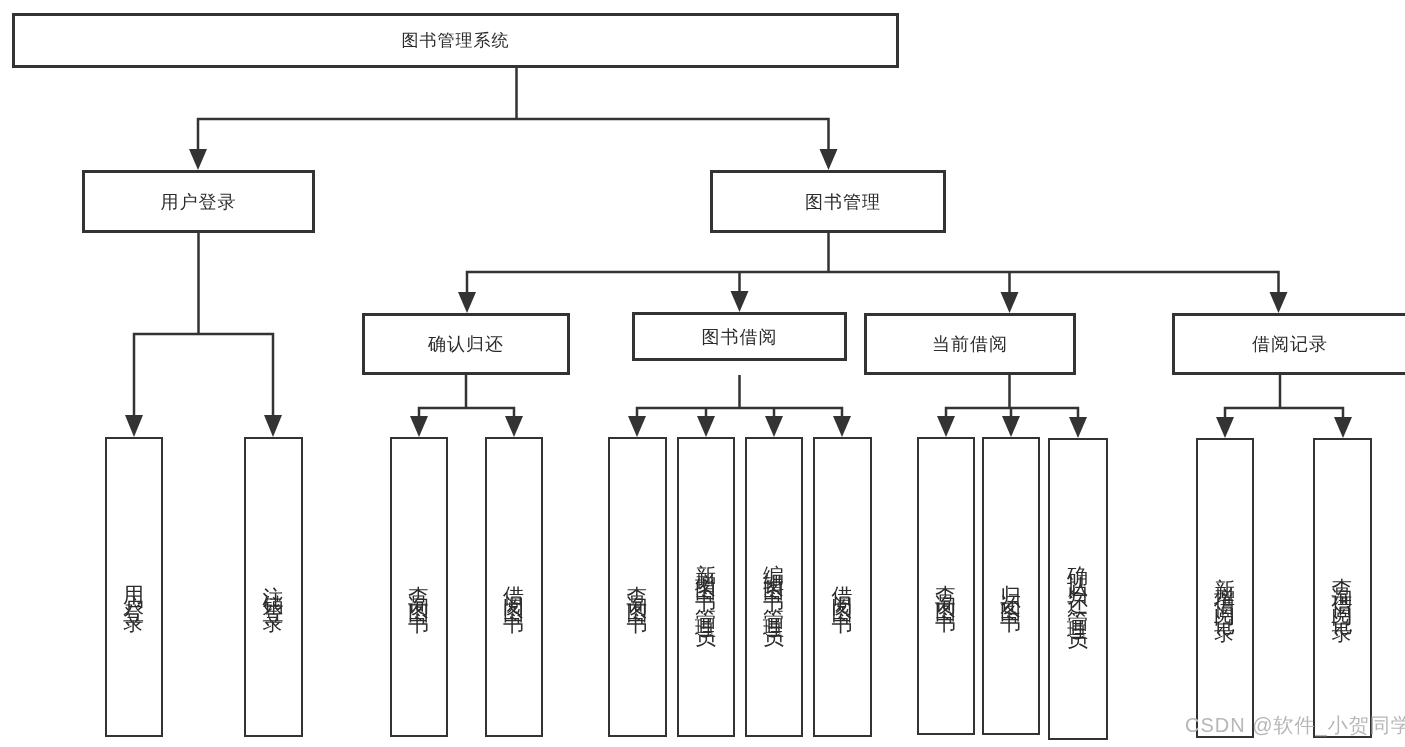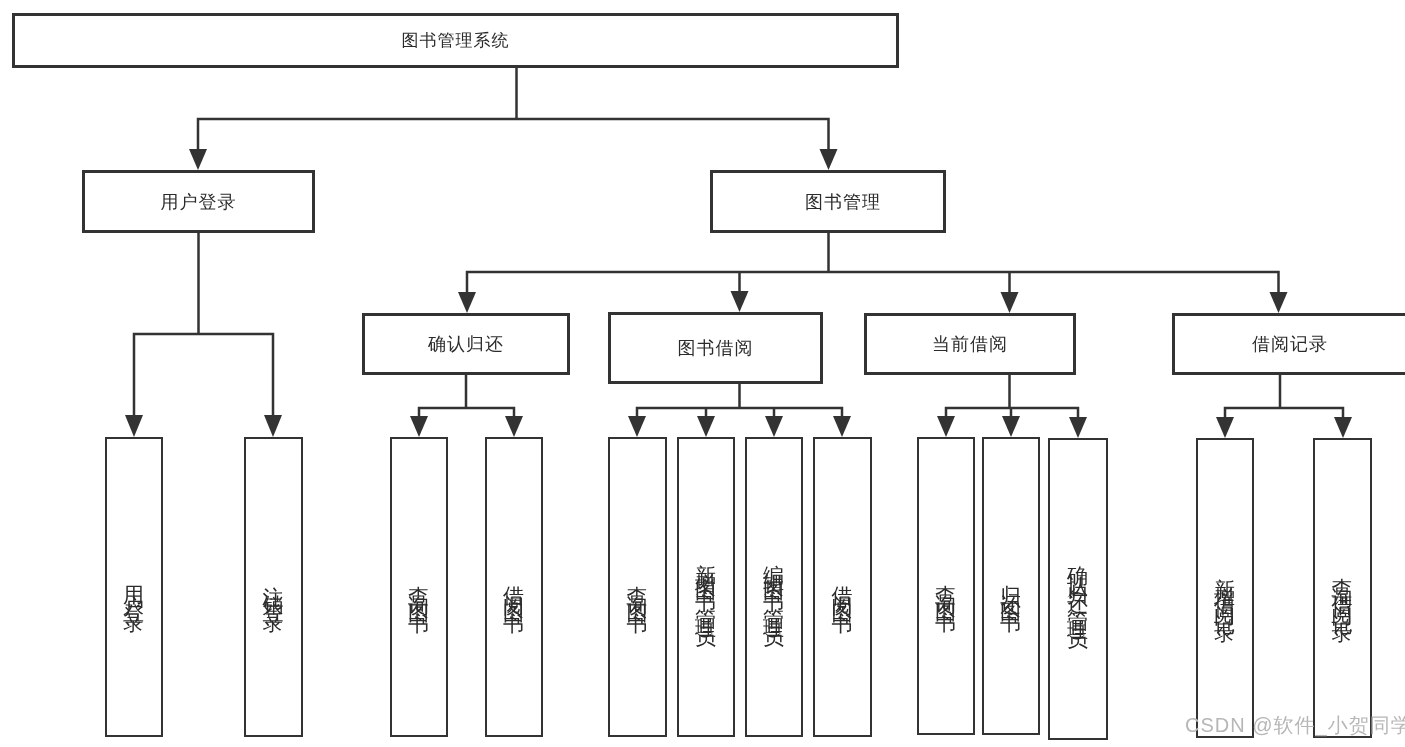--- a/index.html
+++ b/index.html
@@ -96,21 +96,21 @@
       <polygon points="1334,417 1352,417 1343,438"></polygon>
     </g>
   </svg>
 
   <div class="box root" style="left:12px; top:13px; width:887px; height:55px;">图书管理系统</div>
 
   <div class="box" style="left:82px; top:170px; width:233px; height:63px;">用户登录</div>
   <div class="box" style="left:710px; top:170px; width:236px; height:63px;padding-left:30px;">图书管理</div>
 
   <div class="box" style="left:362px; top:313px; width:208px; height:62px;">确认归还</div>
-  <div class="box" style="left:608px; top:312px; width:215px; height:72px;">图书借阅</div>
+  <div class="box" style="left:632px; top:312px; width:215px; height:49px;">图书借阅</div>
   <div class="box" style="left:864px; top:313px; width:212px; height:62px;">当前借阅</div>
   <div class="box" style="left:1172px; top:313px; width:236px; height:62px;">借阅记录</div>
 
   <div class="leaf" style="left:105px; top:437px; width:58px; height:300px;">用户登录</div>
   <div class="leaf" style="left:244px; top:437px; width:59px; height:300px;">注销登录</div>
 
   <div class="leaf" style="left:390px; top:437px; width:58px; height:300px;">查询图书</div>
   <div class="leaf" style="left:485px; top:437px; width:58px; height:300px;">借阅图书</div>
 
   <div class="leaf" style="left:608px; top:437px; width:59px; height:300px;">查询图书</div>

